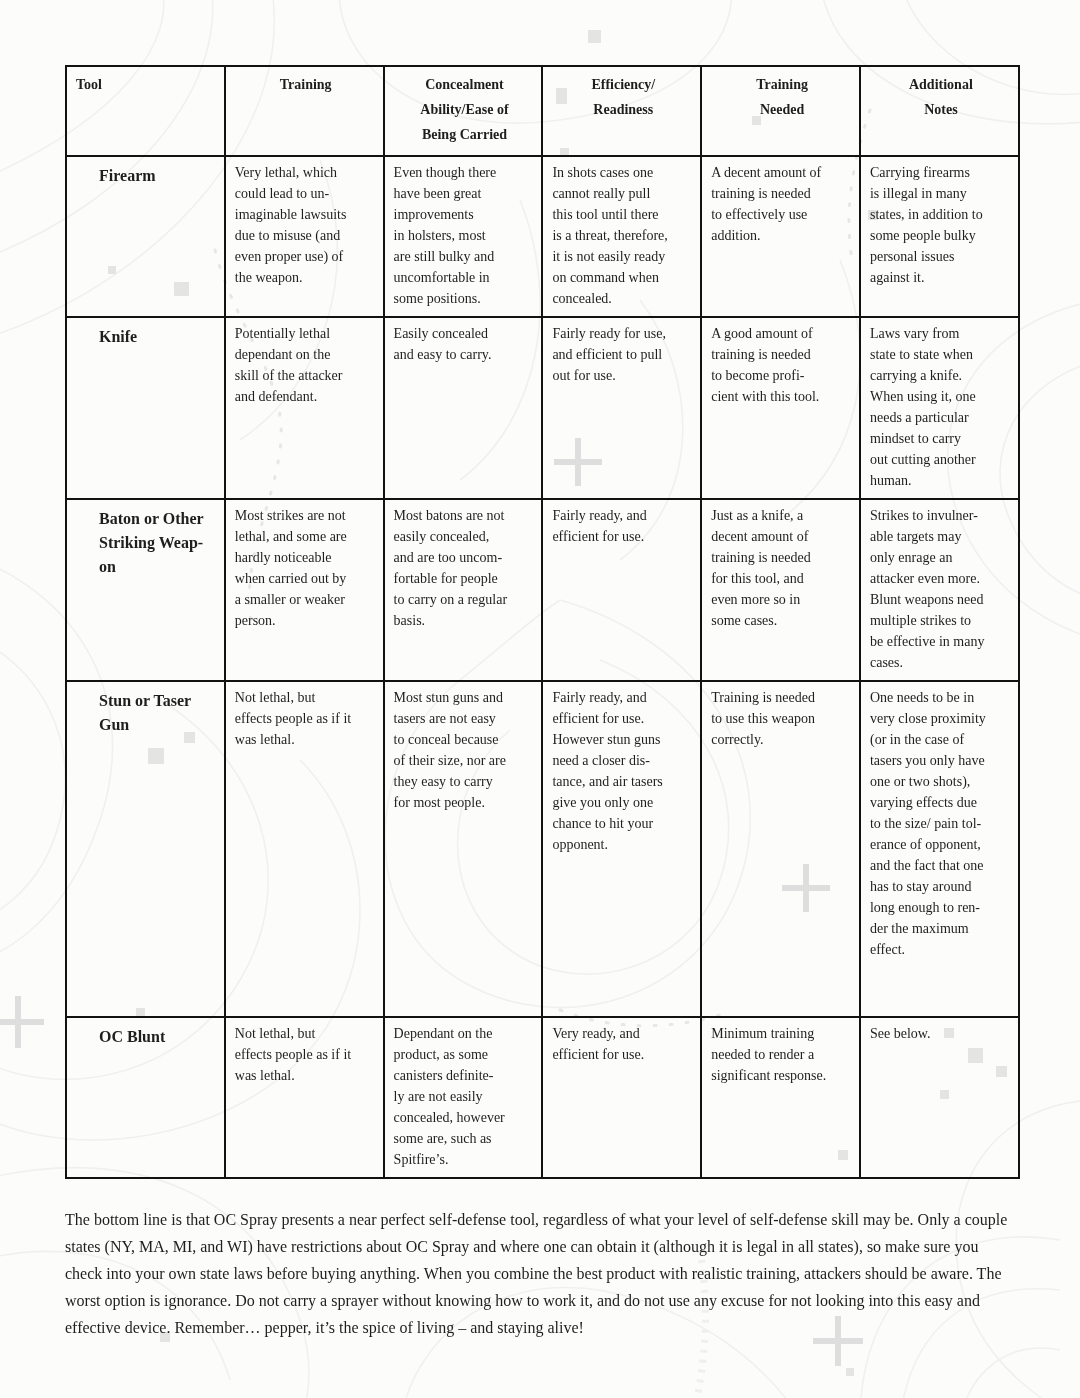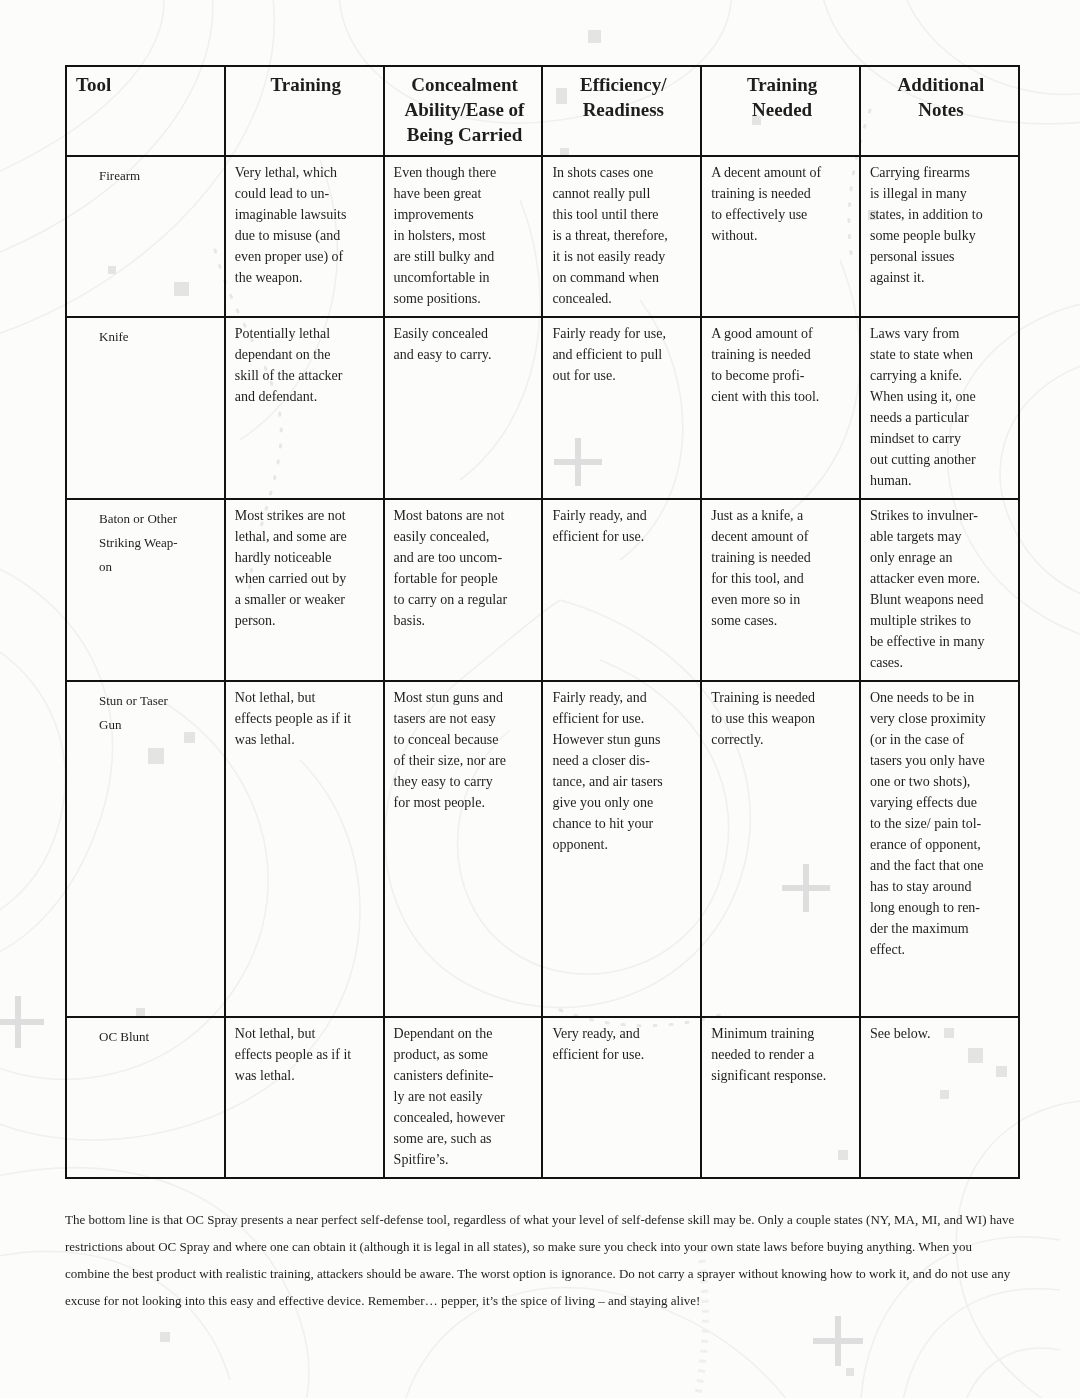--- a/index.html
+++ b/index.html
@@ -38,42 +38,42 @@
     padding: 5px 6px 7px 9px;
     font-size: 14px;
     line-height: 21px;
     font-weight: normal;
     text-align: left;
     white-space: pre-line;
     overflow: hidden;
   }
   table.tools thead th {
     font-weight: bold;
-    font-size: 19px;
+    font-size: 14px;
     line-height: 25px;
     text-align: center;
     height: 76px;
   }
   table.tools thead th.tool-col { text-align: left; }
   table.tools tbody th.tool-cell {
-    font-weight: normal;
-    font-size: 13px;
+    font-weight: bold;
+    font-size: 16px;
     line-height: 24px;
     padding-top: 7px;
     padding-left: 32px;
   }
   tr.r-firearm { height: 152px; }
   tr.r-knife   { height: 172px; }
   tr.r-baton   { height: 172px; }
   tr.r-stun    { height: 336px; margin-top: 44px; }
   tr.r-oc      { height: 150px; }
   .summary {
     width: 953px;
     margin: 27px 0 0 0;
-    font-size: 13px;
+    font-size: 16px;
     line-height: 27px;
   }
 </style>
 </head>
 <body>
 
 <svg class="topo" width="1080" height="1398" viewBox="0 0 1080 1398" xmlns="http://www.w3.org/2000/svg" fill="none">
   <g stroke="#f0f0ef" stroke-width="1.6">
     <path d="M-20,180 C120,120 180,40 160,-20"></path>
     <path d="M-20,260 C140,200 230,80 210,-20"></path>
@@ -181,21 +181,21 @@
         <td>In shots cases one
 cannot really pull
 this tool until there
 is a threat, therefore,
 it is not easily ready
 on command when
 concealed.</td>
         <td>A decent amount of
 training is needed
 to effectively use
-without.</td>
+addition.</td>
         <td>Carrying firearms
 is illegal in many
 states, in addition to
 some people bulky
 personal issues
 against it.</td>
       </tr>
       <tr class="r-knife">
         <th class="tool-cell">Knife</th>
         <td>Potentially lethal

